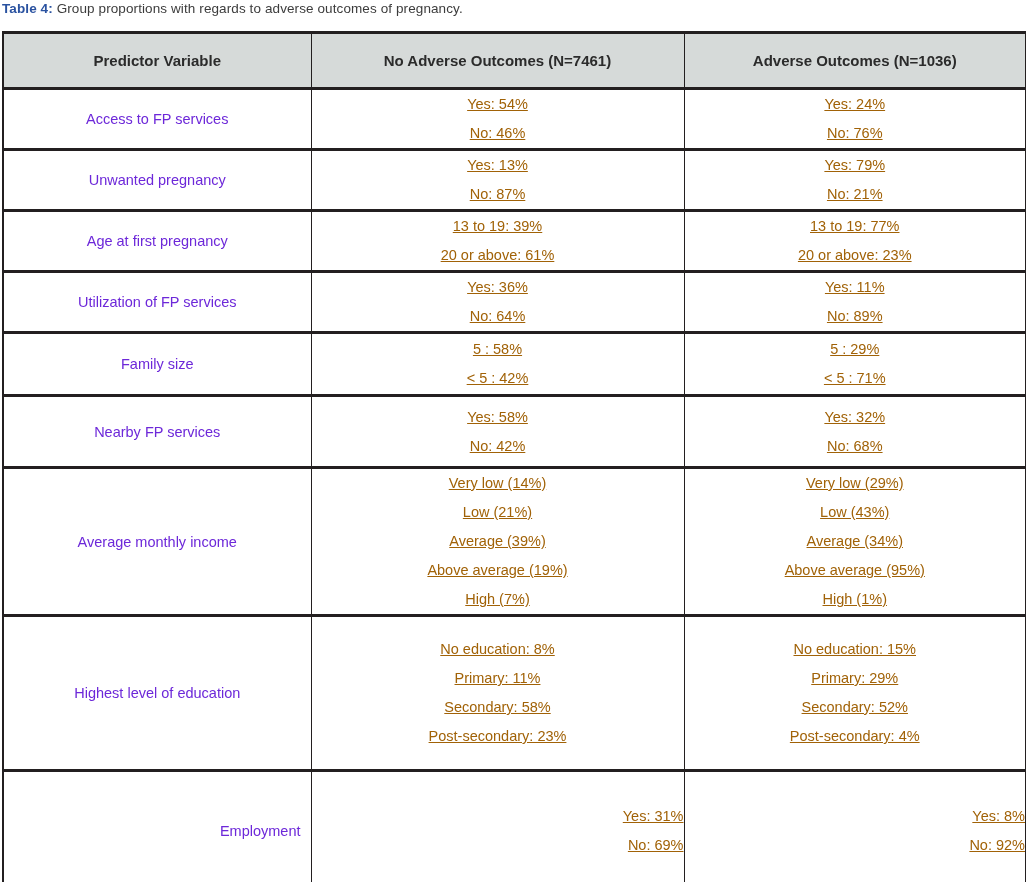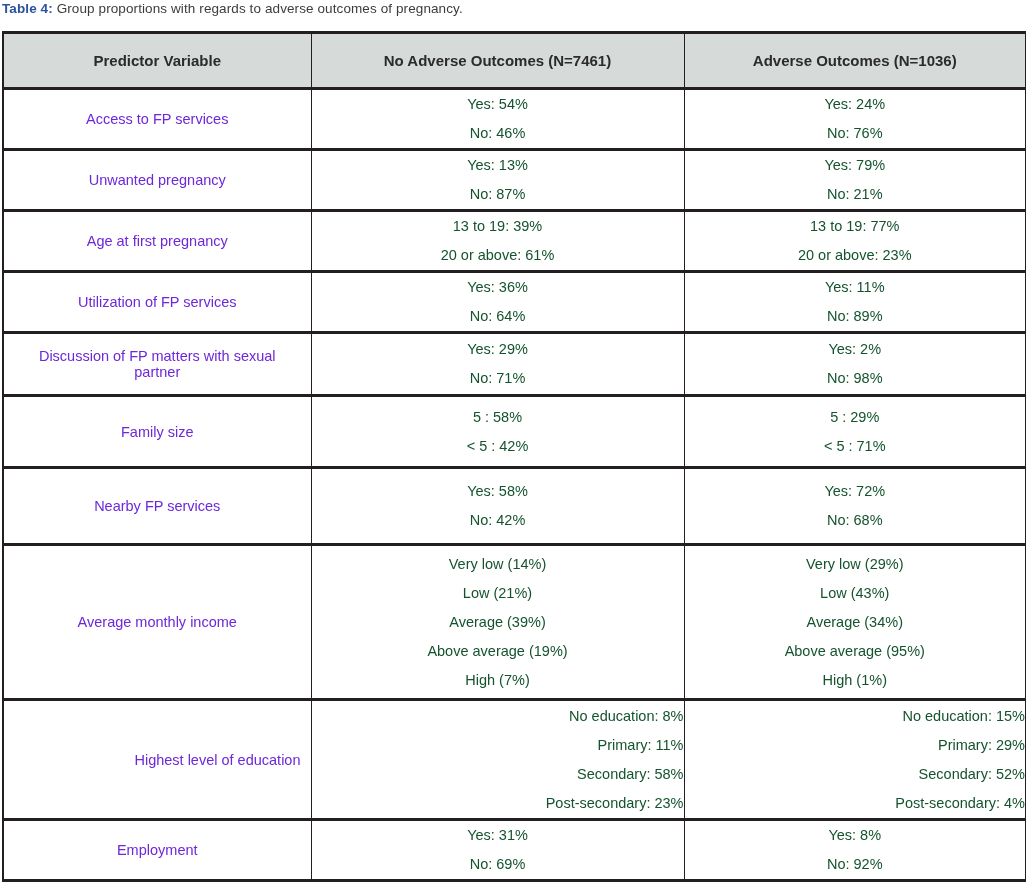--- a/index.html
+++ b/index.html
@@ -58,21 +58,22 @@
     font-weight: bold;
     color: #2b2b2b;
   }
   td.predictor {
     font-size: 14.5px;
     color: #6d28d9;
     padding: 0 10px;
   }
   td.values {
     font-size: 14.5px;
-    color: #14532d;
+    color: #a16207;
+    text-decoration: underline;
   }
   td.values .line {
     line-height: 29px;
   }
   
   tbody tr:nth-child(1) td { height: 57px; }
   tbody tr:nth-child(2) td { height: 56px; }
   tbody tr:nth-child(3) td { height: 56px; }
   tbody tr:nth-child(4) td { height: 55px; }
   tbody tr:nth-child(5) td { height: 60px; }
@@ -140,49 +141,38 @@
           <td class="values">
             <div class="line">Yes: 36%</div>
             <div class="line">No: 64%</div>
           </td>
           <td class="values">
             <div class="line">Yes: 11%</div>
             <div class="line">No: 89%</div>
           </td>
         </tr>
         <tr>
-          <td class="predictor">Discussion of FP matters with sexual partner</td>
-          <td class="values">
-            <div class="line">Yes: 29%</div>
-            <div class="line">No: 71%</div>
-          </td>
-          <td class="values">
-            <div class="line">Yes: 2%</div>
-            <div class="line">No: 98%</div>
-          </td>
-        </tr>
-        <tr>
           <td class="predictor">Family size</td>
           <td class="values">
             <div class="line">5 : 58%</div>
             <div class="line">&lt; 5 : 42%</div>
           </td>
           <td class="values">
             <div class="line">5 : 29%</div>
             <div class="line">&lt; 5 : 71%</div>
           </td>
         </tr>
         <tr>
           <td class="predictor">Nearby FP services</td>
           <td class="values">
             <div class="line">Yes: 58%</div>
             <div class="line">No: 42%</div>
           </td>
           <td class="values">
-            <div class="line">Yes: 72%</div>
+            <div class="line">Yes: 32%</div>
             <div class="line">No: 68%</div>
           </td>
         </tr>
         <tr>
           <td class="predictor">Average monthly income</td>
           <td class="values">
             <div class="line">Very low (14%)</div>
             <div class="line">Low (21%)</div>
             <div class="line">Average (39%)</div>
             <div class="line">Above average (19%)</div>

